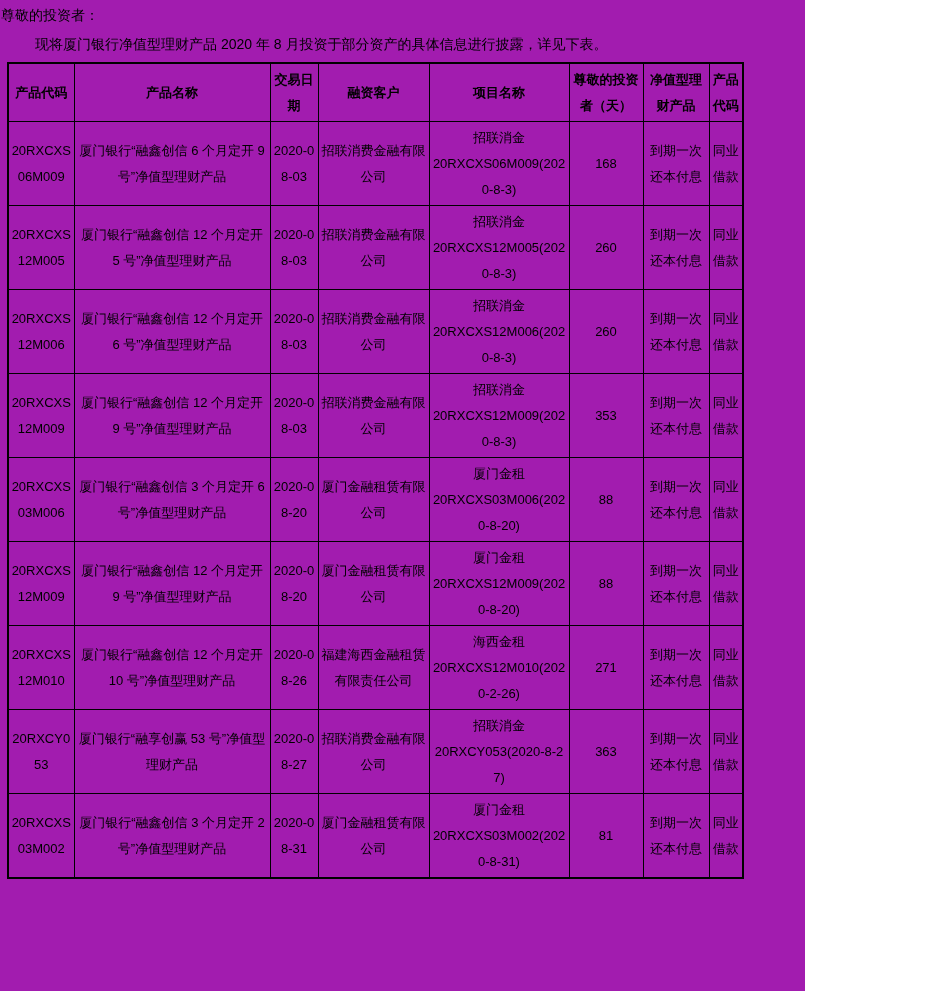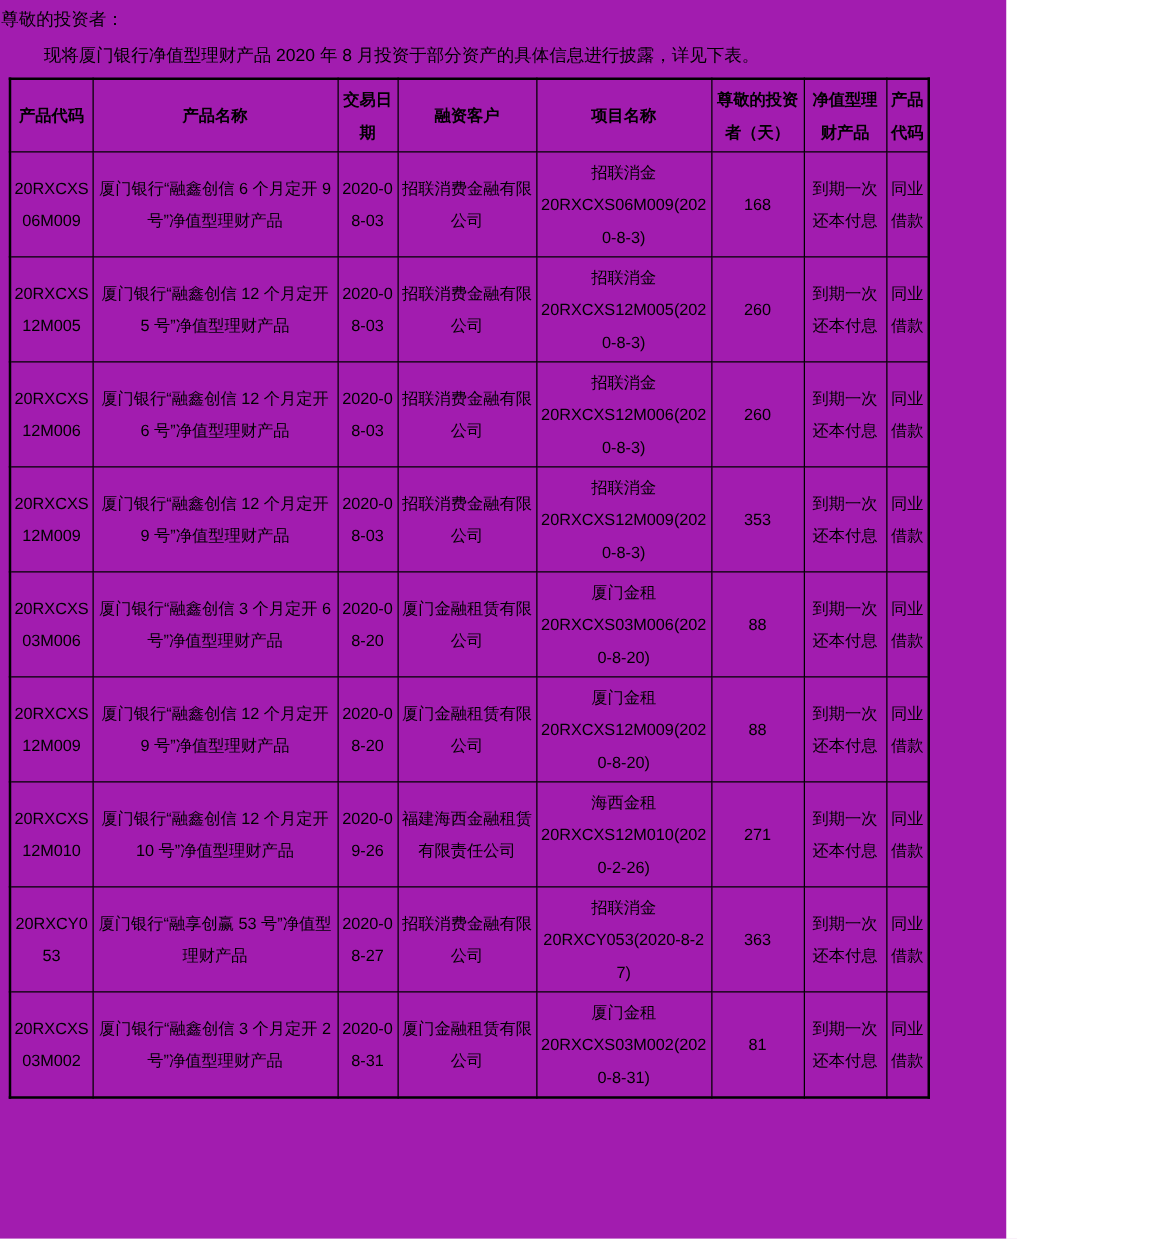--- a/index.html
+++ b/index.html
@@ -176,21 +176,21 @@
         <td class="c-client">厦门金融租赁有限公司</td>
         <td class="c-project">厦门金租
 20RXCXS12M009(2020-8-20)</td>
         <td class="c-days">88</td>
         <td class="c-income">到期一次还本付息</td>
         <td class="c-structure">同业借款</td>
       </tr>
       <tr class="data-row">
         <td class="c-code">20RXCXS12M010</td>
         <td class="c-name">厦门银行“融鑫创信 12 个月定开 10 号”净值型理财产品</td>
-        <td class="c-date">2020-09-26</td>
+        <td class="c-date">2020-08-26</td>
         <td class="c-client">福建海西金融租赁有限责任公司</td>
         <td class="c-project">海西金租
 20RXCXS12M010(2020-2-26)</td>
         <td class="c-days">271</td>
         <td class="c-income">到期一次还本付息</td>
         <td class="c-structure">同业借款</td>
       </tr>
       <tr class="data-row">
         <td class="c-code">20RXCY053</td>
         <td class="c-name">厦门银行“融享创赢 53 号”净值型理财产品</td>

